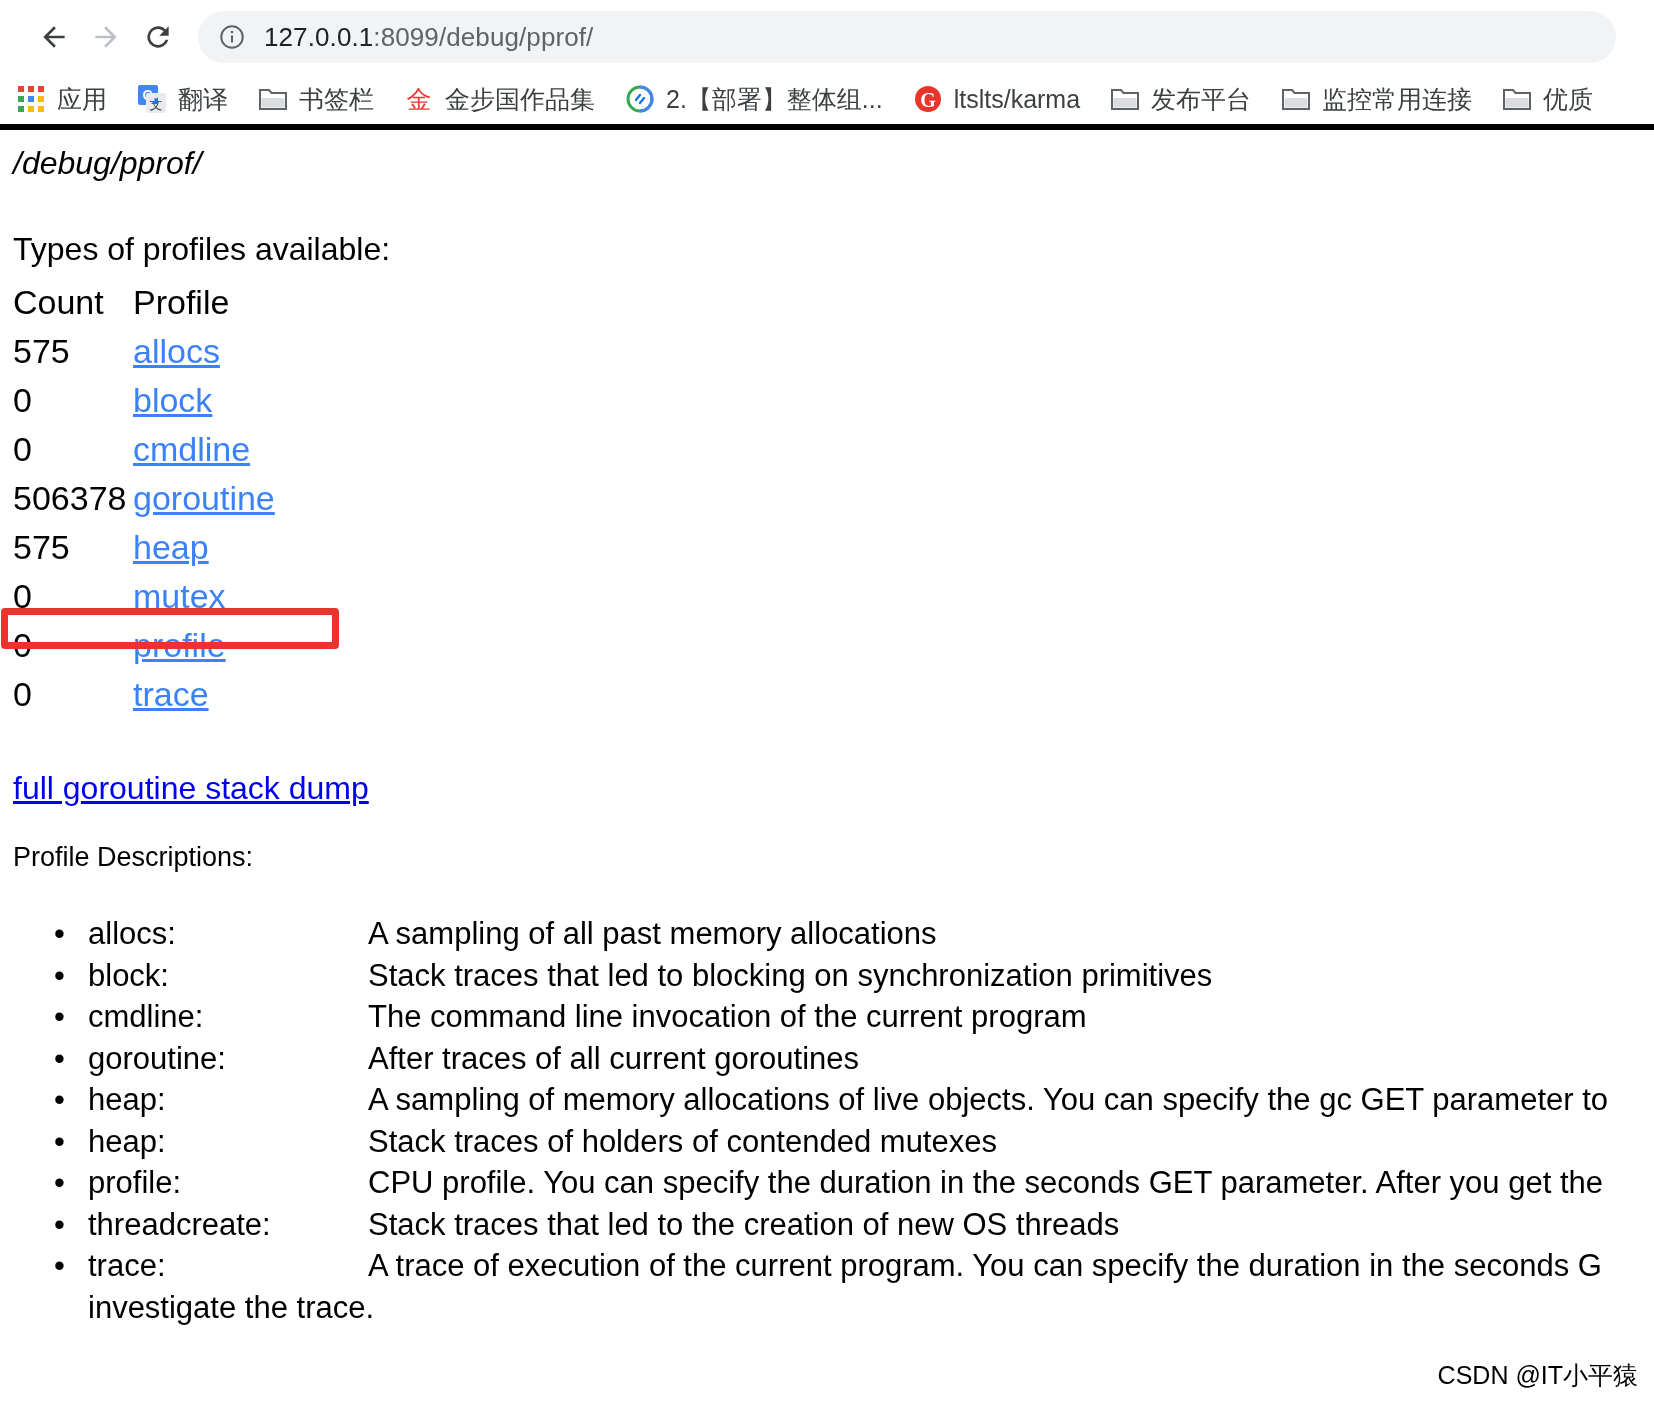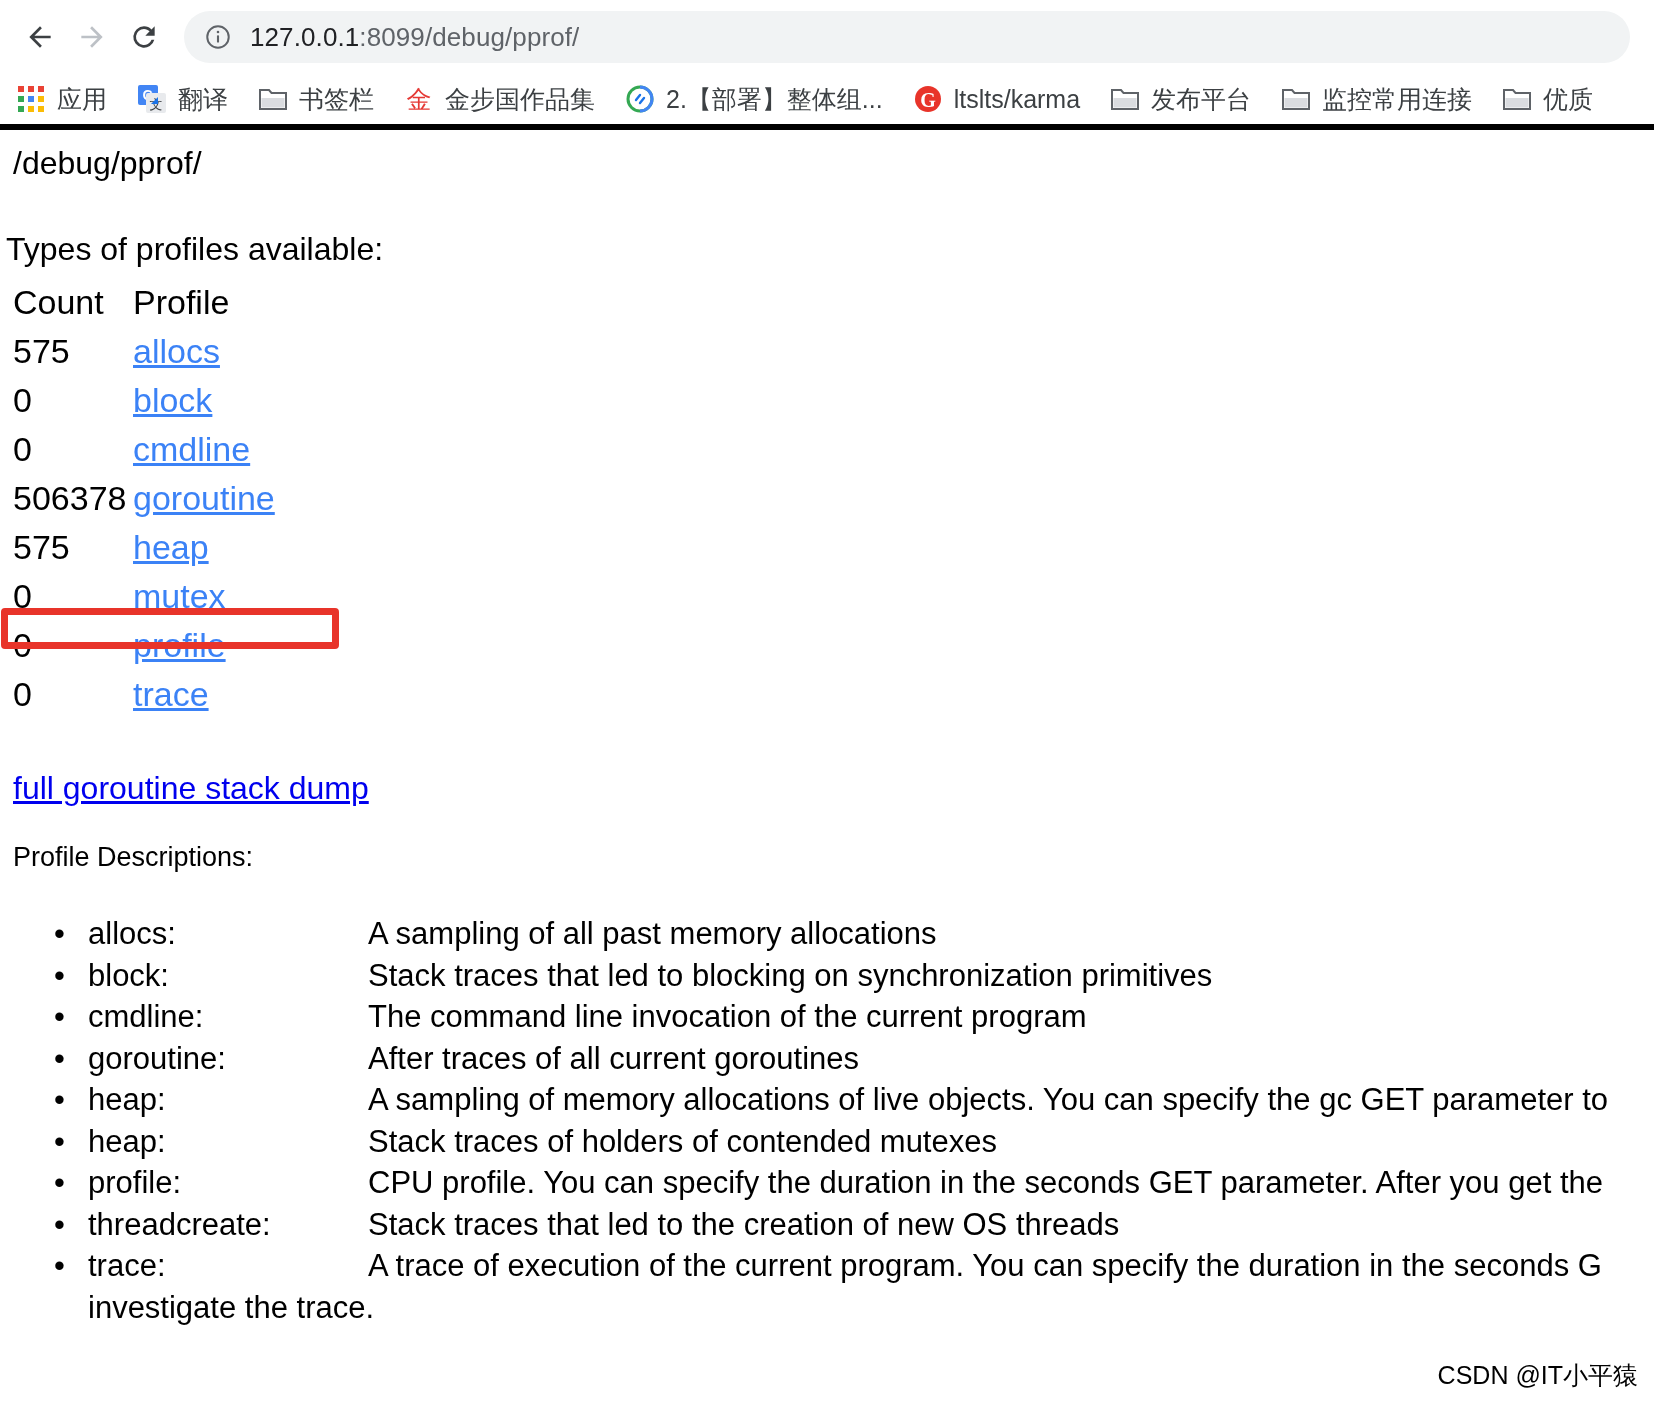--- a/index.html
+++ b/index.html
@@ -20,21 +20,21 @@
     position: absolute;
     top: 0; left: 0;
     width: 1654px;
     background: #ffffff;
   }
 
   .toolbar {
     height: 74px;
     display: flex;
     align-items: center;
-    padding: 0 14px;
+    padding: 0 28px;
     box-sizing: border-box;
   }
 
   .nav-btn {
     width: 52px;
     height: 52px;
     display: flex;
     align-items: center;
     justify-content: center;
     border-radius: 50%;
@@ -131,25 +131,26 @@
     overflow: hidden;
   }
 
   .doc-title {
     position: absolute;
     left: 13px;
     top: 14px;
     font-size: 32px;
     color: #000000;
     white-space: nowrap;
+    font-style: italic;
   }
 
   .types-head {
     position: absolute;
-    left: 6px;
+    left: 13px;
     top: 100px;
     font-size: 32px;
     color: #000000;
     white-space: nowrap;
   }
 
   .profile-table {
     position: absolute;
     left: 13px;
     top: 152px;

